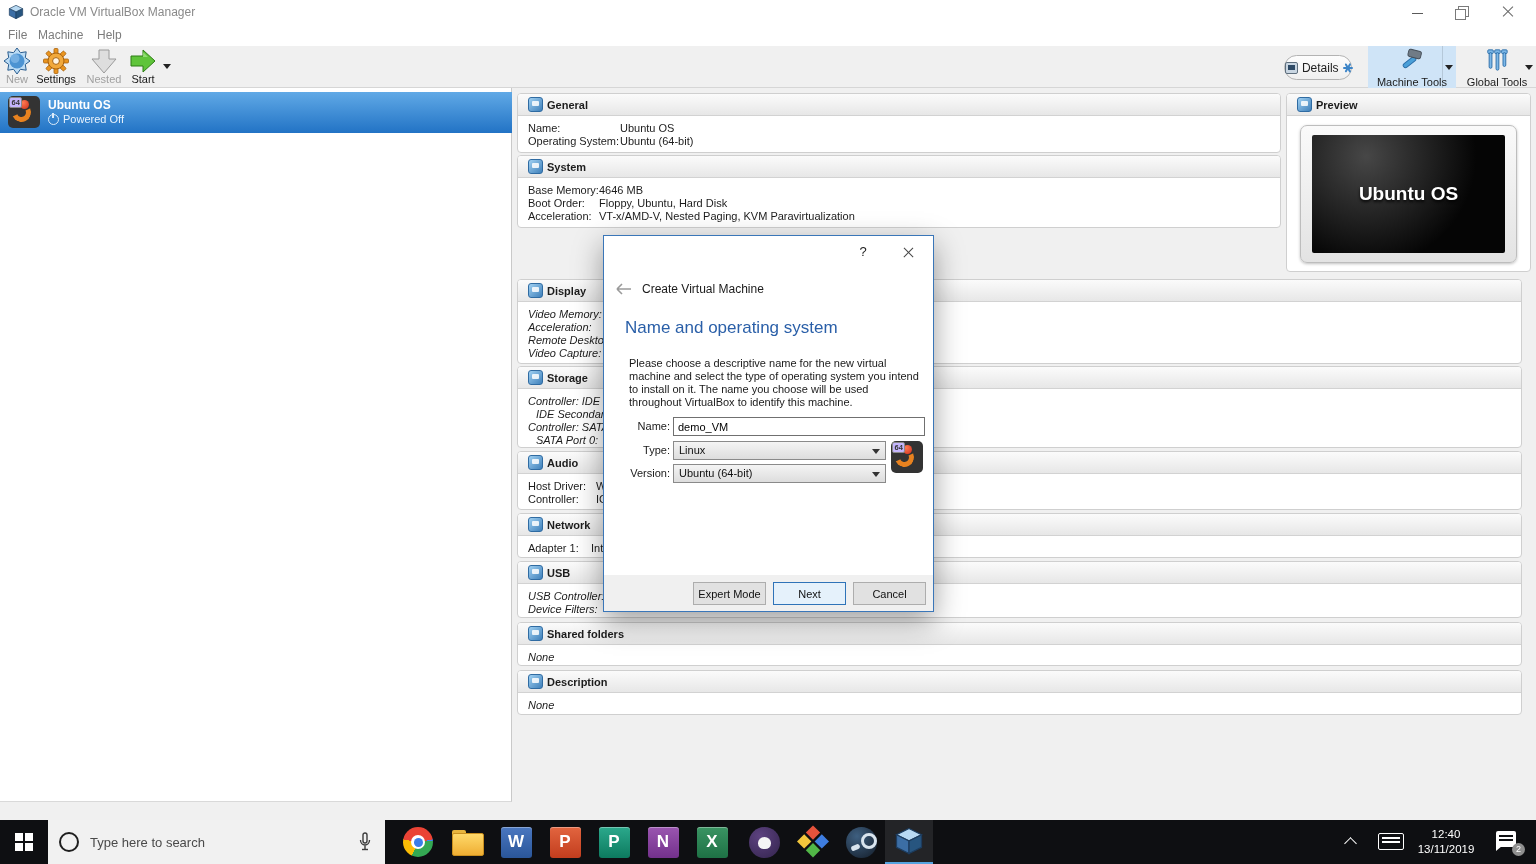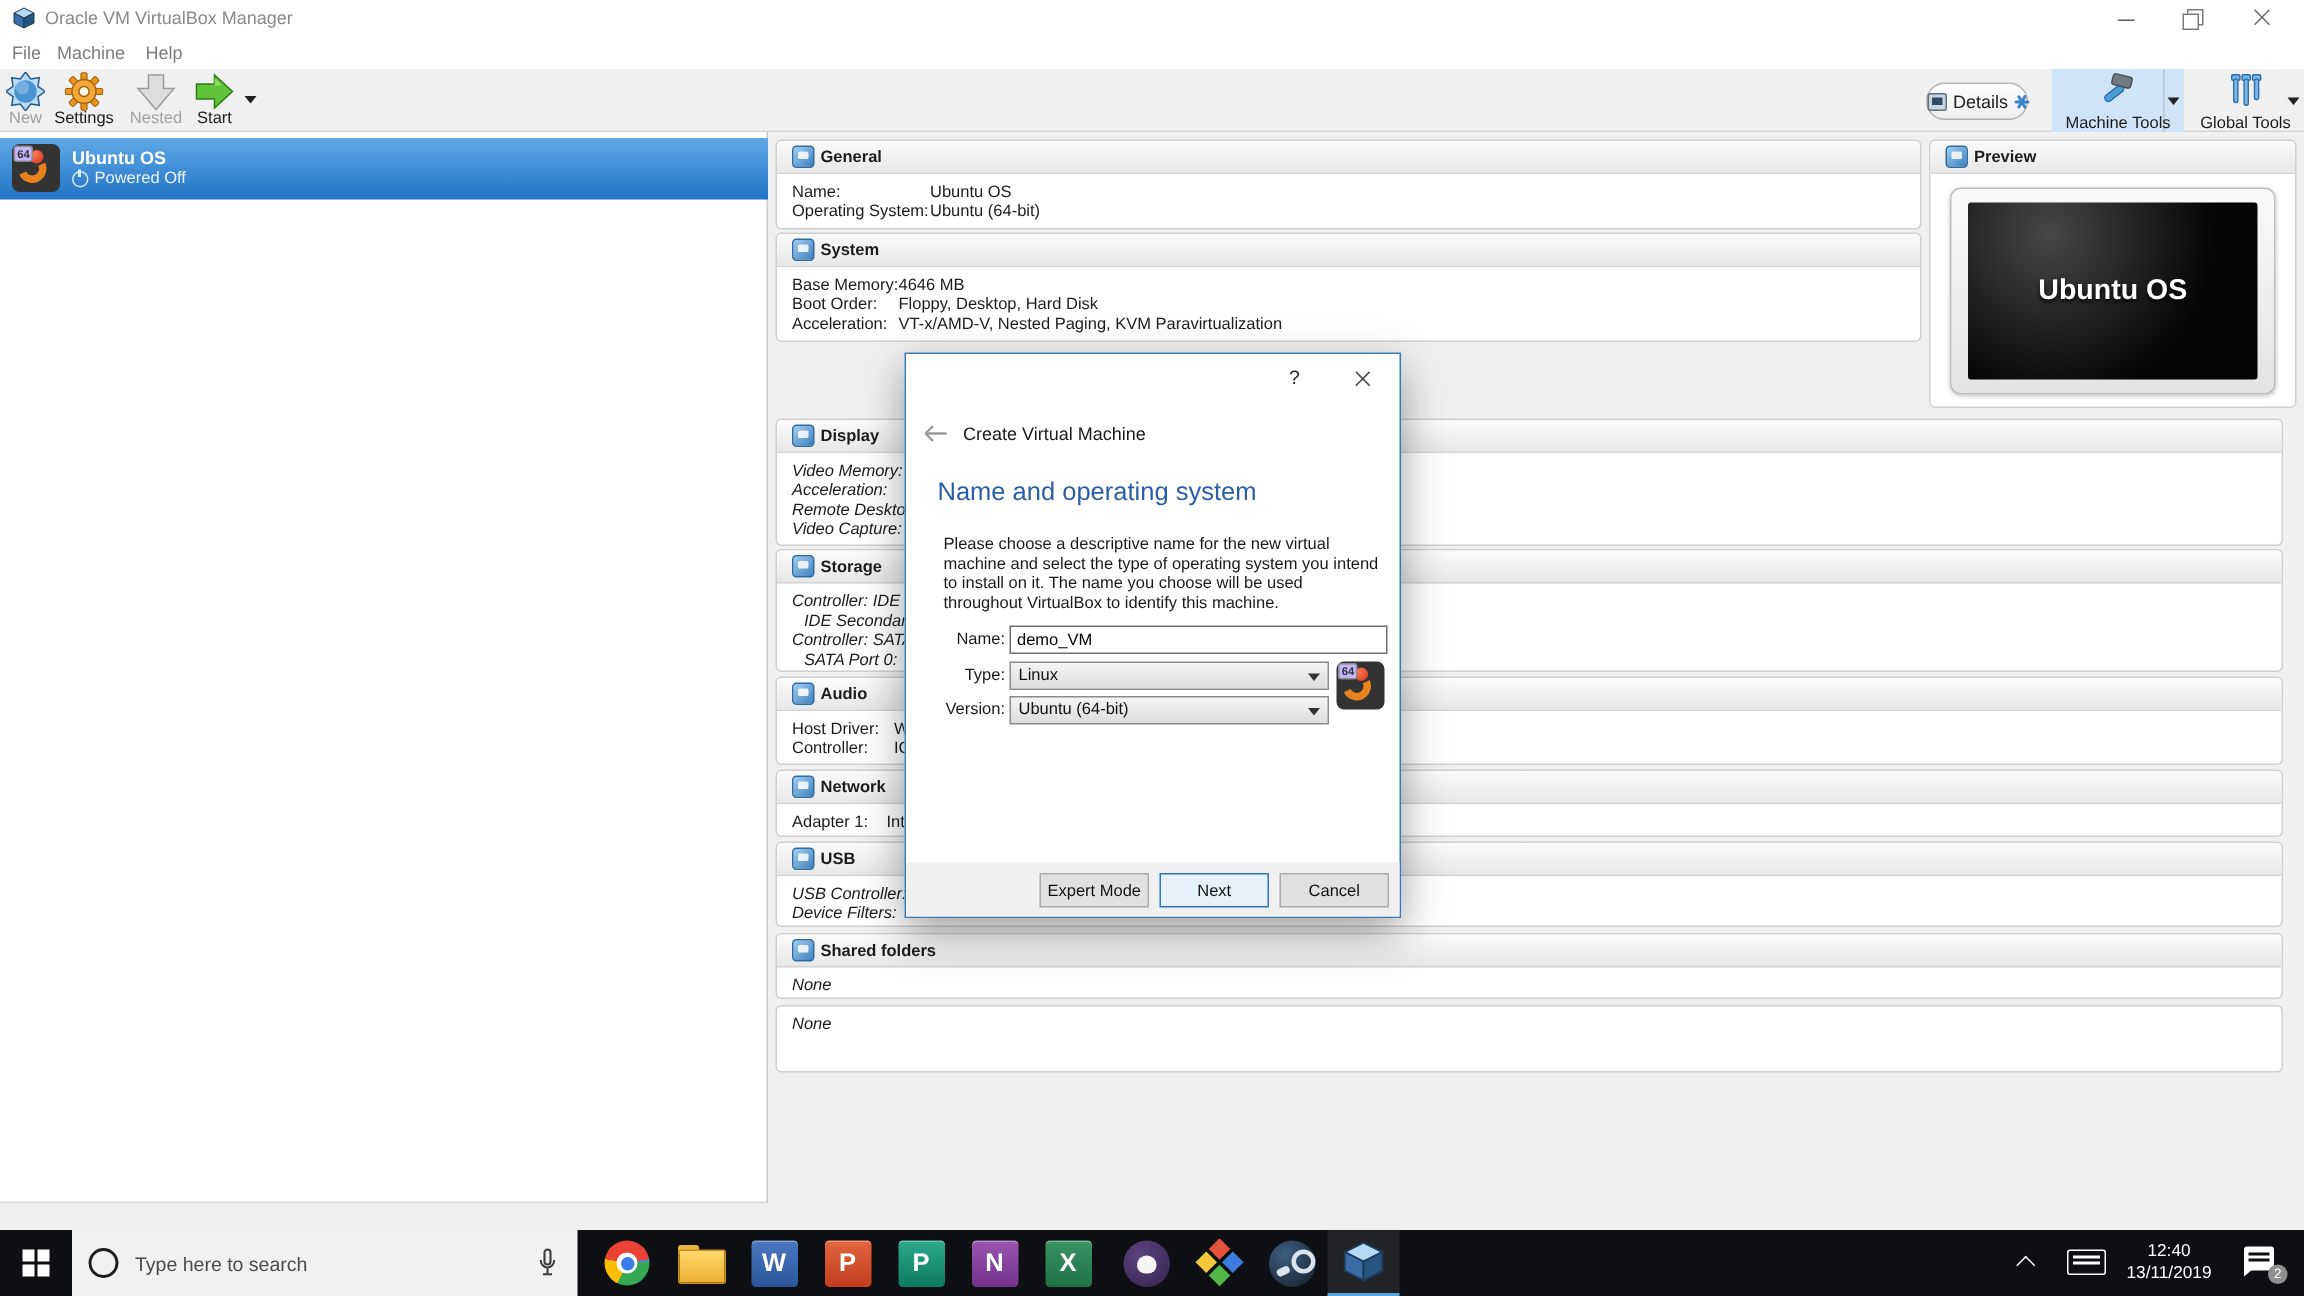--- a/index.html
+++ b/index.html
@@ -277,21 +277,21 @@
       </div>
     </div>
 
     <div class="section" style="left:4px;top:67px;width:764px;height:73px">
       <div class="sec-header">
         <span class="sec-icon"></span>
         <span class="sec-title">System</span>
       </div>
       <div class="sec-body">
         <div class="kv lw72"><span class="k">Base Memory:</span><span class="v">4646 MB</span></div>
-        <div class="kv lw72"><span class="k">Boot Order:</span><span class="v">Floppy, Desktop, Hard Disk</span></div>
+        <div class="kv lw72"><span class="k">Boot Order:</span><span class="v">Floppy, Ubuntu, Hard Disk</span></div>
         <div class="kv lw72"><span class="k">Acceleration:</span><span class="v">VT-x/AMD-V, Nested Paging, KVM Paravirtualization</span></div>
       </div>
     </div>
 
     <div class="section" style="left:773px;top:5px;width:245px;height:179px">
       <div class="sec-header">
         <span class="sec-icon"></span>
         <span class="sec-title">Preview</span>
       </div>
       <div class="monitor">
@@ -363,20 +363,24 @@
       <div class="sec-header">
         <span class="sec-icon"></span>
         <span class="sec-title">Shared folders</span>
       </div>
       <div class="sec-body">
         <div class="kv lw0"><span class="k">None</span></div>
       </div>
     </div>
 
     <div class="section" style="left:4px;top:582px;width:1005px;height:45px">
+      <div class="sec-header">
+        <span class="sec-icon"></span>
+        <span class="sec-title">Description</span>
+      </div>
       <div class="sec-body">
         <div class="kv lw0"><span class="k">None</span></div>
       </div>
     </div>
   </div>
 
   <div class="dialog">
     <div class="dlg-help">?</div>
     <div class="dlg-close"></div>
     <svg class="dlg-back" viewBox="0 0 18 12">

